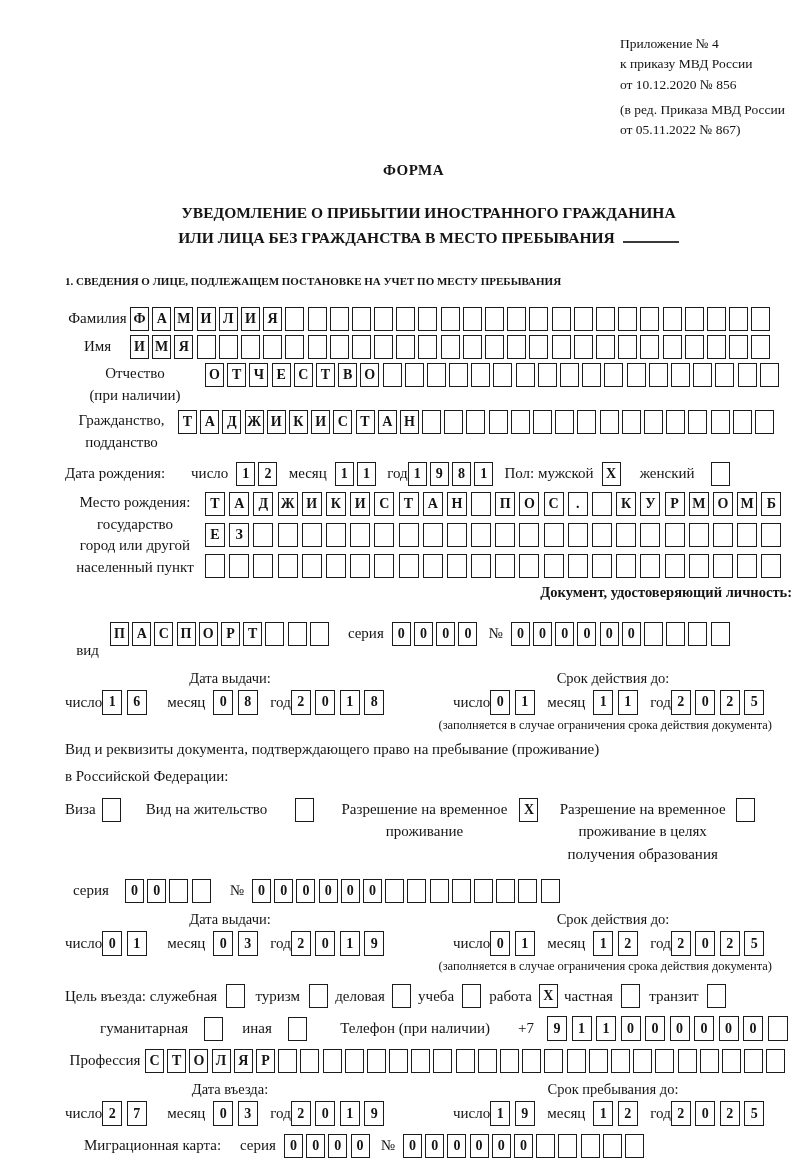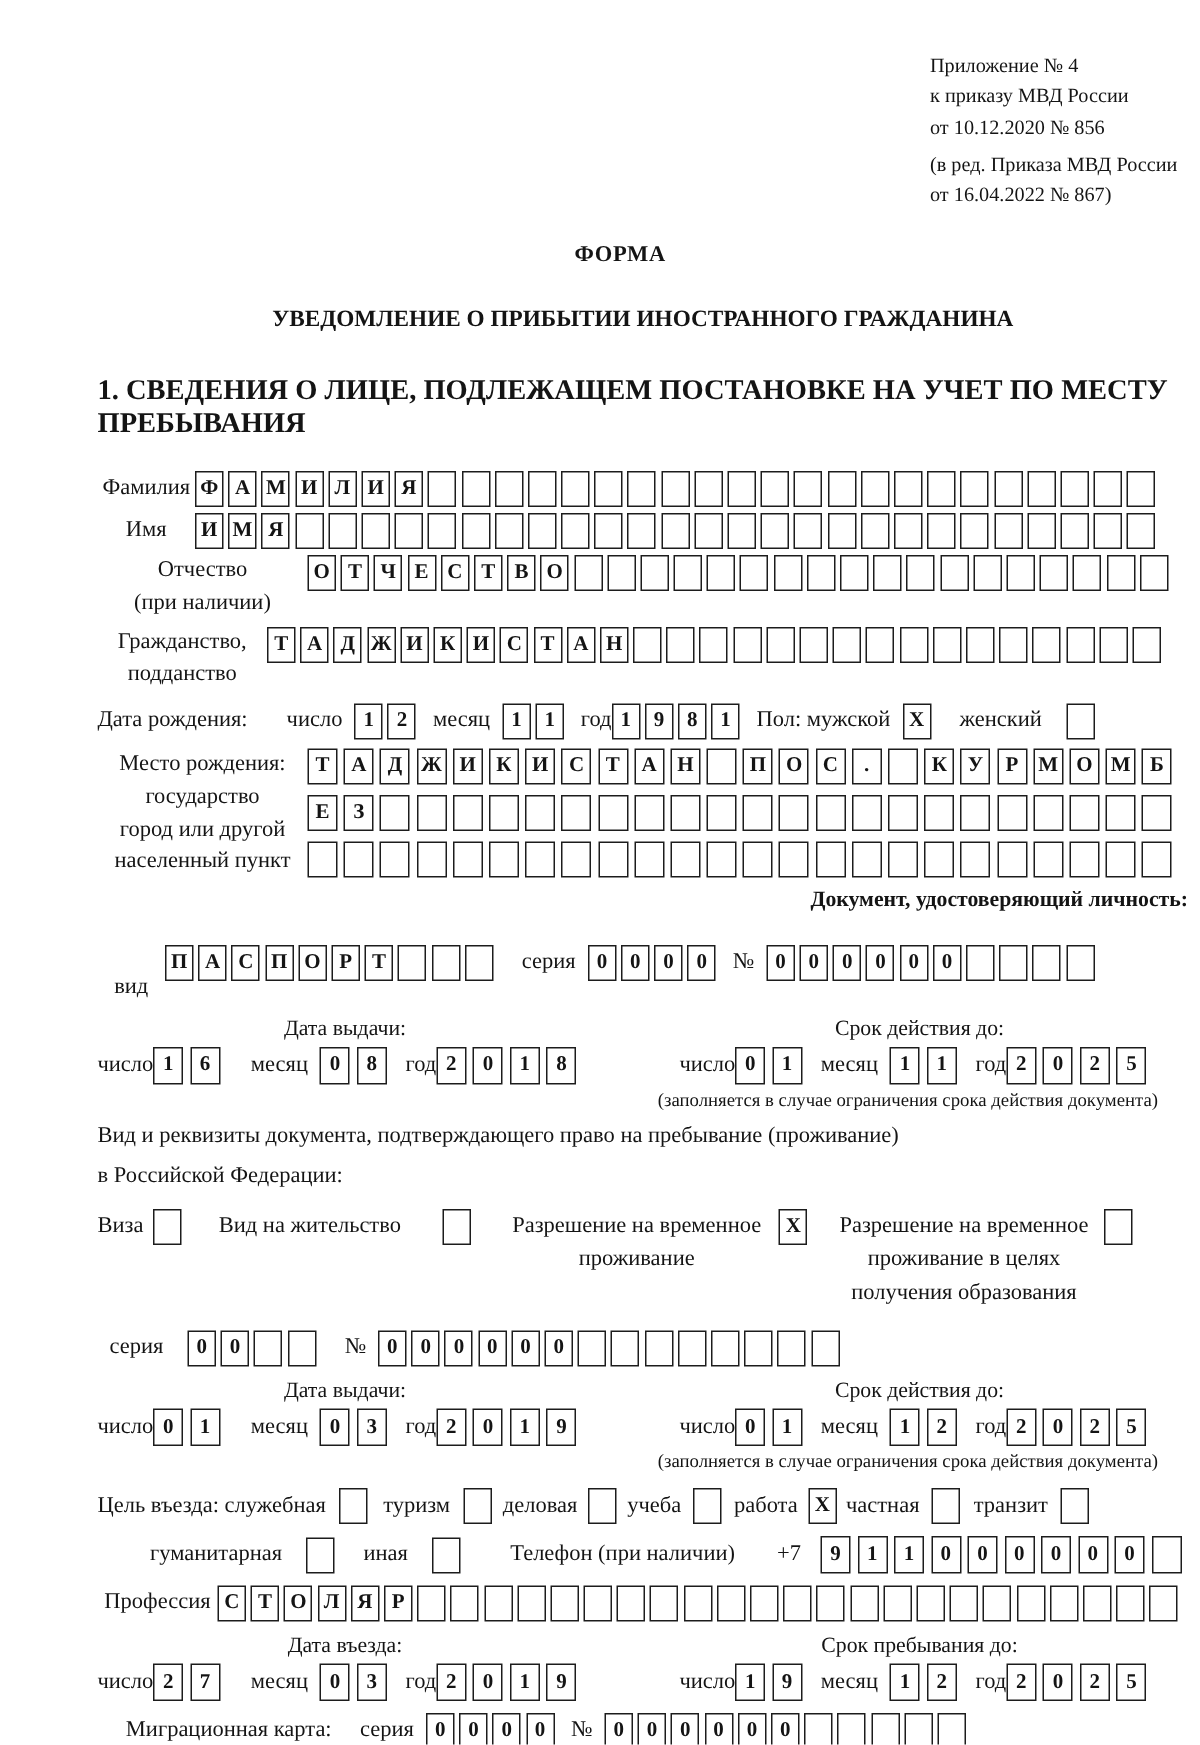--- a/index.html
+++ b/index.html
@@ -9,21 +9,21 @@
 
   
   .appendix{margin-left:555px;font-size:13.5px;line-height:1.5;}
   .appendix .ed{margin-top:5px;}
   .forma{margin-top:22px;padding-right:30px;text-align:center;
          font-weight:bold;font-size:15px;letter-spacing:.5px;}
 
   
   .title{margin-top:22px;text-align:center;font-weight:bold;font-size:15.5px;line-height:1.6;}
   .blank{display:inline-block;width:56px;border-bottom:2px solid #3a3a3a;height:.9em;margin-left:8px;}
-  .sec-head{margin-top:24px;margin-bottom:20px;font-weight:bold;font-size:19px;}
+  .sec-head{margin-top:24px;margin-bottom:20px;font-weight:bold;font-size:11px;}
 
   
   .frow{display:flex;align-items:center;margin-bottom:4px;font-size:15px;}
   .frow.top{align-items:flex-start;}
   .lbl{flex:none;line-height:1.45;text-align:center;}
   .w65{width:65px;} .w113{width:113px;} .w140{width:140px;} .w107{width:107px;}
   .cellrow{display:inline-flex;flex:none;}
   .cell{box-sizing:border-box;flex:none;width:19px;height:24px;margin-right:3.2px;
         border:1.8px solid #1c1c1c;display:inline-flex;align-items:center;justify-content:center;
         font-size:14px;font-weight:600;background:#fff;}
@@ -60,26 +60,27 @@
 </head>
 <body>
 
 <div class="page">
 
   <div class="appendix">
     <div>Приложение № 4</div>
     <div>к приказу МВД России</div>
     <div>от 10.12.2020 № 856</div>
     <div class="ed">(в ред. Приказа МВД России</div>
-    <div>от 16.04.2022 № 867)</div>
+    <div>от 05.11.2022 № 867)</div>
   </div>
   <div class="forma">ФОРМА</div>
 
   <div class="title">
     <div>УВЕДОМЛЕНИЕ О ПРИБЫТИИ ИНОСТРАННОГО ГРАЖДАНИНА</div>
+    <div><span>ИЛИ ЛИЦА БЕЗ ГРАЖДАНСТВА В МЕСТО ПРЕБЫВАНИЯ</span><span class="blank"></span></div>
   </div>
 
   <div class="sec-head">1. СВЕДЕНИЯ О ЛИЦЕ, ПОДЛЕЖАЩЕМ ПОСТАНОВКЕ НА УЧЕТ ПО МЕСТУ ПРЕБЫВАНИЯ</div>
 
   <div class="frow">
     <span class="lbl w65">Фамилия</span>
     <span class="cellrow">
         <span class="cell">Ф</span>
         <span class="cell">А</span>
         <span class="cell">М</span>

